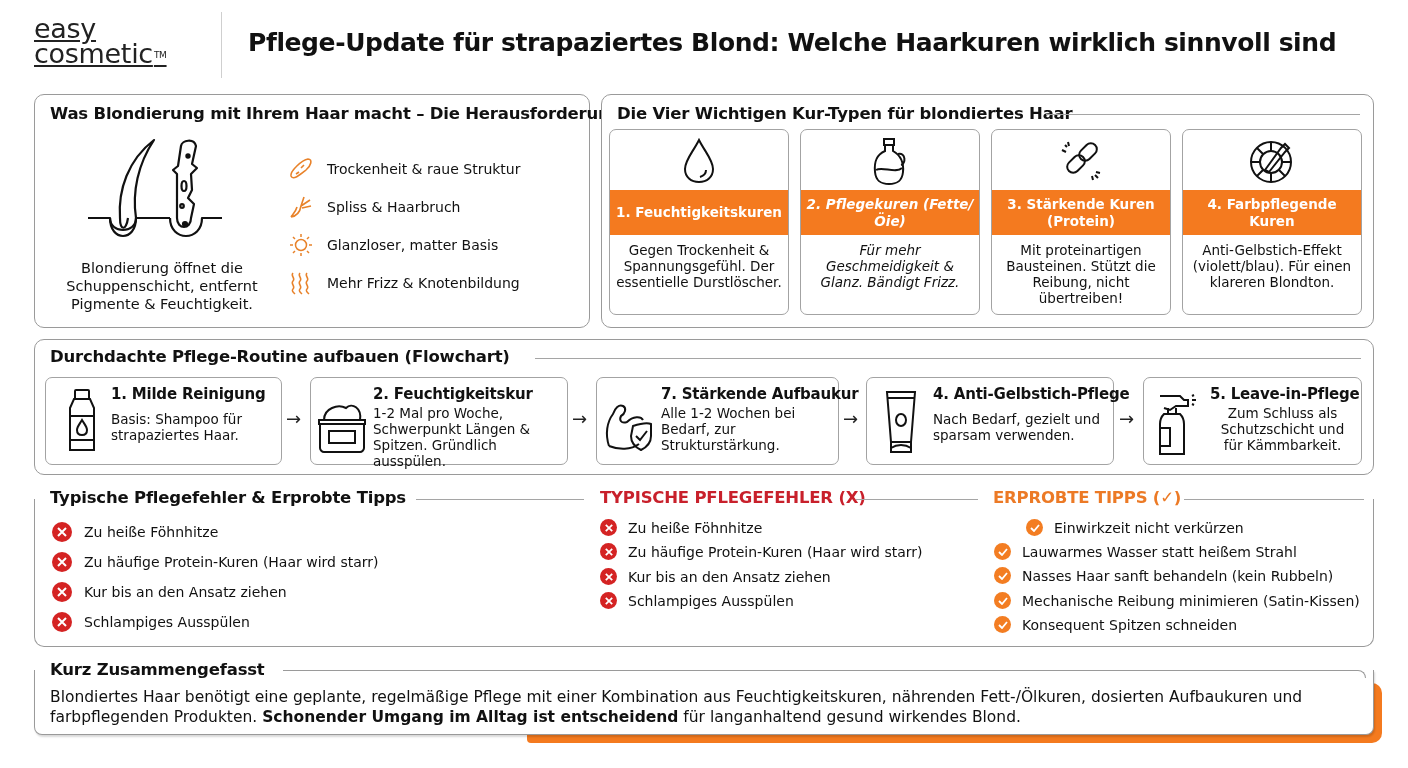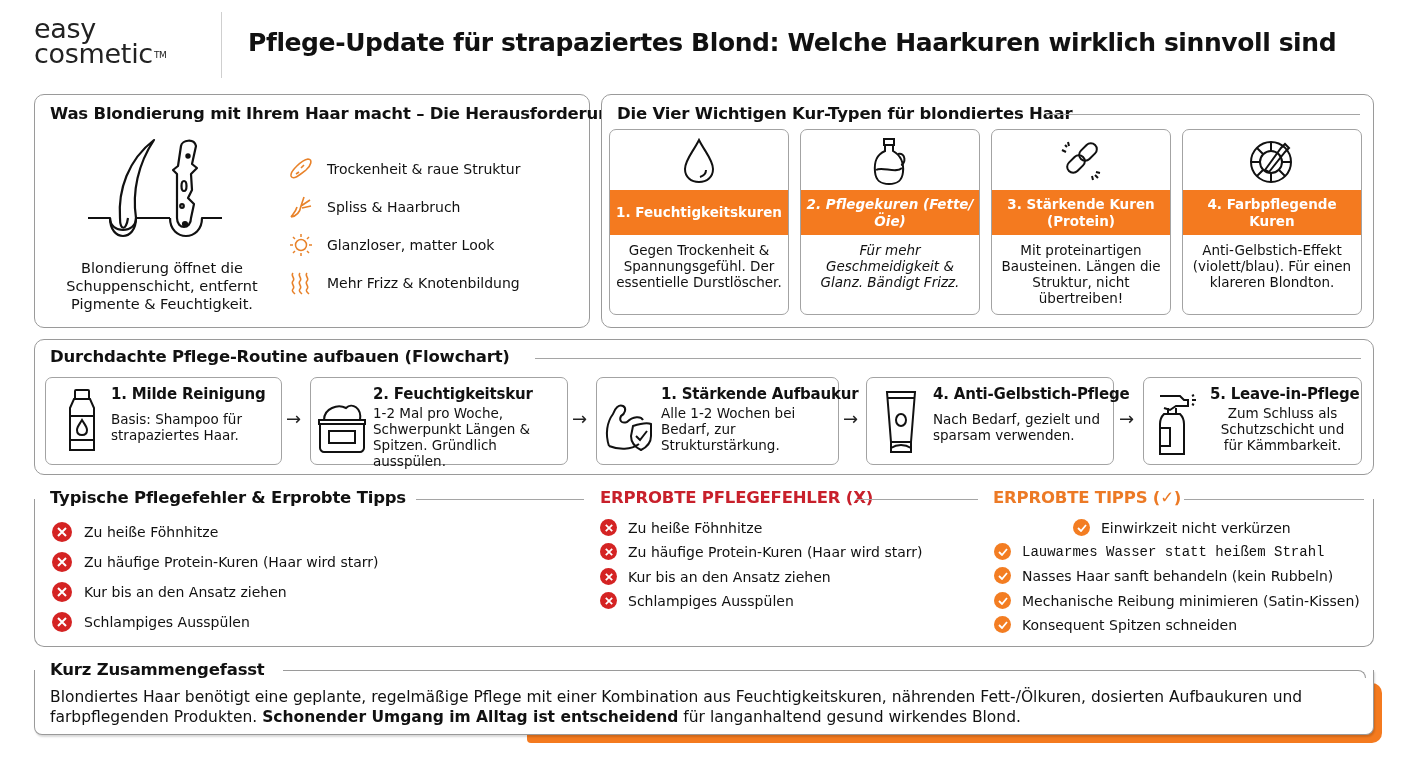--- a/index.html
+++ b/index.html
@@ -3,21 +3,21 @@
 <meta charset="utf-8">
 <style>
   * { box-sizing: border-box; margin: 0; padding: 0; }
   html, body { width: 1408px; height: 768px; background: #ffffff; overflow: hidden; }
   body { position: relative; font-family: "DejaVu Sans", "Liberation Sans", sans-serif; color: #111; }
 
   .abs { position: absolute; }
   .panel { position: absolute; border: 1.5px solid #9a9a9a; border-radius: 10px; background: #fff; }
 
   
-  .logo { left: 34px; top: 16px; font-size: 27px; line-height: 25px; font-weight: 500; color: #222; letter-spacing: -0.3px; }
+  .logo { left: 34px; top: 16px; font-size: 27px; line-height: 25px; font-weight: 500; color: #222; letter-spacing: -0.3px; text-decoration: underline; }
   .logo .tm { font-size: 9px; vertical-align: top; position: relative; top: 2px; margin-left: 1px; }
   .header-divider { left: 221px; top: 12px; width: 1px; height: 66px; background: #cfcfcf; }
   .page-title { left: 248px; top: 28px; font-size: 25px; font-weight: bold; letter-spacing: -0.4px; white-space: nowrap; }
 
   .sec-title { position: absolute; font-weight: bold; font-size: 16.5px; white-space: nowrap; letter-spacing: -0.2px; }
   .rule { position: absolute; height: 1px; background: #a5a5a5; }
 
   
   .challenge-caption { left: 48px; top: 259px; width: 228px; text-align: center; font-size: 14.5px; line-height: 18px; }
   .challenge-item { position: absolute; left: 288px; display: flex; align-items: center; font-size: 14px; }
@@ -82,21 +82,21 @@
   <svg class="ic" viewBox="0 0 26 26" fill="none" stroke="#e8822a" stroke-width="1.6">
       <path d="M3 23 C8 22 12 18 13 12 L16 3 M13 12 L22 6 M14 14 L23 12 M3 23 C6 19 8 17 9 13"></path>
     </svg>
   <span>Spliss &amp; Haarbruch</span>
 </div>
 <div class="challenge-item" style="top:232px;">
   <svg class="ic" viewBox="0 0 26 26" fill="none" stroke="#e8822a" stroke-width="1.5">
       <circle cx="13" cy="13" r="5.5"></circle>
       <path d="M13 2 V5 M13 21 V24 M2 13 H5 M21 13 H24 M5 5 L7 7 M19 19 L21 21 M21 5 L19 7 M5 21 L7 19"></path>
     </svg>
-  <span>Glanzloser, matter Look</span>
+  <span>Glanzloser, matter Basis</span>
 </div>
 <div class="challenge-item" style="top:270px;">
   <svg class="ic" viewBox="0 0 26 26" fill="none" stroke="#e8822a" stroke-width="1.5">
       <path d="M5 3 C2 6 8 8 5 11 C2 14 8 16 5 19 C3 21 6 23 7 24"></path>
       <path d="M12 3 C9 6 15 8 12 11 C9 14 15 16 12 19 C10 21 13 23 14 24"></path>
       <path d="M19 3 C16 6 22 8 19 11 C16 14 22 16 19 19 C17 21 20 23 21 24"></path>
     </svg>
   <span>Mehr Frizz &amp; Knotenbildung</span>
 </div>
 
@@ -128,21 +128,21 @@
 </div>
 <div class="kur-card" style="left:991px;">
   <div class="ic">
       <svg width="50" height="50" viewBox="0 0 50 50" fill="none" stroke="#111" stroke-width="2">
         <rect x="10" y="22" width="20" height="12" rx="6" transform="rotate(-45 20 28)"></rect>
         <rect x="22" y="10" width="20" height="12" rx="6" transform="rotate(-45 32 16)"></rect>
         <path d="M6 14 L10 16 M12 6 L13 10 M9 9 L11 11 M40 36 L44 37 M36 40 L37 44 M39 39 L42 42"></path>
       </svg>
     </div>
   <div class="band">3. Stärkende Kuren (Protein)</div>
-  <div class="desc">Mit proteinartigen Bausteinen. Längen die Struktur, nicht übertreiben!</div>
+  <div class="desc">Mit proteinartigen Bausteinen. Stützt die Reibung, nicht übertreiben!</div>
 </div>
 <div class="kur-card" style="left:1182px;border-radius:7px;">
   <div class="ic">
       <svg width="50" height="50" viewBox="0 0 50 50" fill="none" stroke="#111" stroke-width="2">
         <circle cx="24" cy="26" r="20"></circle>
         <circle cx="24" cy="26" r="11"></circle>
         <path d="M24 6 V15 M24 37 V46 M4 26 H13 M35 26 H44 M10 12 L16 18 M32 34 L38 40 M10 40 L16 34"></path>
         <path d="M18 34 L34 12 L38 8 L42 12 L38 16 L22 36 Z"></path>
       </svg>
     </div>
@@ -178,21 +178,21 @@
 </div>
 <div class="arrow" style="left:572px;">→</div>
 
 <div class="flow-card" style="left:596px;width:243px;">
   <svg class="ic" style="left:6px;width:54px;" viewBox="0 0 54 72" fill="none" stroke="#111" stroke-width="2">
       <path d="M6 60 C2 48 4 36 10 28 C12 22 16 18 20 20 C24 22 22 28 18 30 C16 34 18 38 24 36 C30 30 38 30 40 34"></path>
       <path d="M6 60 C16 64 28 64 36 58"></path>
       <path d="M30 40 C36 38 44 36 48 38 V50 C48 58 42 62 38 64 C34 62 28 58 28 50 Z"></path>
       <path d="M33 50 L37 54 L44 45"></path>
     </svg>
-  <div class="t" style="left:64px;top:7px;">1. Stärkende Aufbaukur</div>
+  <div class="t" style="left:64px;top:7px;">7. Stärkende Aufbaukur</div>
   <div class="d" style="left:64px;top:27px;width:170px;">Alle 1-2 Wochen bei Bedarf, zur Strukturstärkung.</div>
 </div>
 <div class="arrow" style="left:843px;">→</div>
 
 <div class="flow-card" style="left:866px;width:248px;">
   <svg class="ic" style="left:10px;" viewBox="0 0 48 72" fill="none" stroke="#111" stroke-width="2">
       <path d="M10 6 H38 L34 56 H14 Z"></path>
       <path d="M11 12 H37"></path>
       <ellipse cx="24" cy="34" rx="5" ry="6"></ellipse>
       <rect x="14" y="56" width="20" height="10"></rect>
@@ -211,21 +211,21 @@
       <rect x="6" y="42" width="10" height="18"></rect>
       <path d="M38 10 L40 9 M38 14 L42 14 M38 18 L40 19"></path>
     </svg>
   <div class="t" style="left:66px;top:7px;text-align:right;">5. Leave-in-Pflege</div>
   <div class="d" style="left:66px;top:27px;width:145px;text-align:center;">Zum Schluss als Schutzschicht und für Kämmbarkeit.</div>
 </div>
 
 <div class="panel" style="left:34px;top:499px;width:1340px;height:148px;border-top:none;border-radius:0 0 10px 10px;"></div>
 <div class="sec-title" style="left:50px;top:488px;background:#fff;padding-right:6px;">Typische Pflegefehler &amp; Erprobte Tipps</div>
 <div class="rule" style="left:416px;top:499px;width:168px;"></div>
-<div class="sec-title" style="left:600px;top:488px;color:#c8202b;">ERPROBTE PFLEGEFEHLER (X)</div>
+<div class="sec-title" style="left:600px;top:488px;color:#c8202b;">TYPISCHE PFLEGEFEHLER (X)</div>
 <div class="rule" style="left:856px;top:499px;width:122px;"></div>
 <div class="sec-title" style="left:993px;top:488px;color:#ec7a26;">ERPROBTE TIPPS (✓)</div>
 <div class="rule" style="left:1184px;top:499px;width:180px;"></div>
 
 <div class="li" style="left:52px;top:522px;">
     <span class="dot x">
       <svg width="10" height="10" viewBox="0 0 10 10" stroke="#fff" stroke-width="2">
         <path d="M1 1 L9 9 M9 1 L1 9"></path>
       </svg>
     </span>
@@ -282,29 +282,29 @@
   </div>
 <div class="li" style="left:600px;top:592px;">
     <span class="dot sm x">
       <svg width="8" height="8" viewBox="0 0 10 10" stroke="#fff" stroke-width="2.2">
         <path d="M1 1 L9 9 M9 1 L1 9"></path>
       </svg>
     </span>
     <span>Schlampiges Ausspülen</span>
   </div>
 
-<div class="li" style="left:1041px;top:519px;padding-left:32px;">
+<div class="li" style="left:994px;top:519px;padding-left:32px;">
     <span class="dot sm ok">
       <svg width="10" height="8" viewBox="0 0 10 8" fill="none" stroke="#fff" stroke-width="1.8">
         <path d="M1 4 L4 7 L9 1"></path>
       </svg>
     </span>
     <span>Einwirkzeit nicht verkürzen</span>
   </div>
-<div class="li" style="left:994px;top:543px;font-family:Liberation Mono, monospace;">
+<div class="li" style="left:994px;top:543px;">
     <span class="dot sm ok">
       <svg width="10" height="8" viewBox="0 0 10 8" fill="none" stroke="#fff" stroke-width="1.8">
         <path d="M1 4 L4 7 L9 1"></path>
       </svg>
     </span>
     <span>Lauwarmes Wasser statt heißem Strahl</span>
   </div>
 <div class="li" style="left:994px;top:567px;">
     <span class="dot sm ok">
       <svg width="10" height="8" viewBox="0 0 10 8" fill="none" stroke="#fff" stroke-width="1.8">

